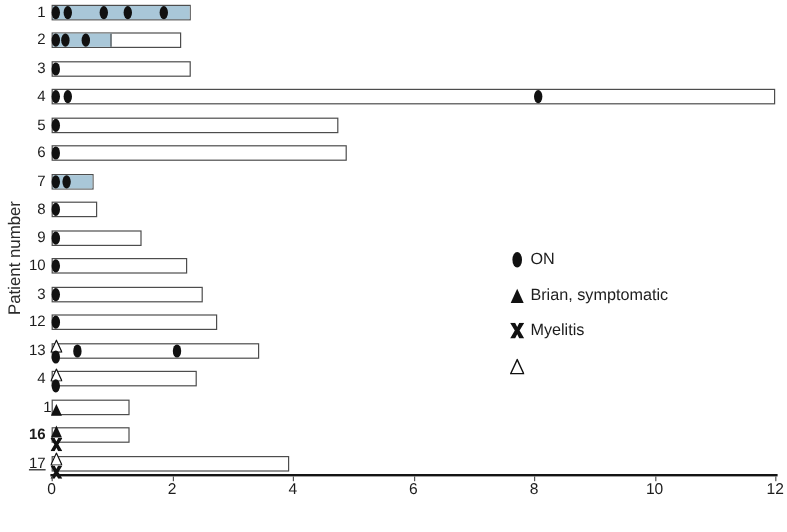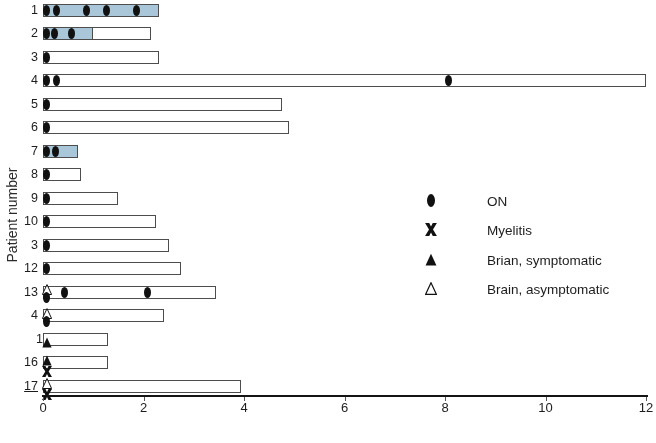--- a/index.html
+++ b/index.html
@@ -70,23 +70,22 @@
     top:400px;
   }
   .legend{
     position:absolute;
     left:420px;top:194px;
     display:flex;
     flex-direction:column;
   }
   .leg-item{
     display:flex;
-    align-items:flex-start;
+    align-items:flex-end;
     height:29.4px;
-    gap:45px;
   }
   .leg-marker{
     width:22px;
     display:flex;
     align-items:center;
     justify-content:center;
   }
   .leg-label{
     font-size:13.5px;
     color:#1d1d1d;
@@ -162,21 +161,21 @@
       <div class="bar" style="left: 43px; top: 309px; width: 120.6px; background: rgb(255, 255, 255); border-color: rgb(77, 77, 77);"></div>
       <span class="marker" style="left: 41.5px; top: 304.5px;"><svg width="10" height="11" viewBox="0 0 10 11">
           <polygon points="5,0.6 9.6,10.5 0.4,10.5" fill="#ffffff" stroke="#111111" stroke-width="1"></polygon>
         </svg></span>
       <span class="marker on-ell" style="width: 7px; height: 11px; left: 43px; top: 315.5px; background: rgb(17, 17, 17);"></span>
       <div class="plabel" style="left: 24px; top: 331.5px;">15</div>
       <div class="bar" style="left: 43px; top: 332.5px; width: 65.325px; background: rgb(255, 255, 255); border-color: rgb(77, 77, 77);"></div>
       <span class="marker" style="left: 41.5px; top: 333.5px;"><svg width="10" height="11" viewBox="0 0 10 11">
           <polygon points="5,0.6 9.6,10.5 0.4,10.5" fill="#111111"></polygon>
         </svg></span>
-      <div class="plabel" style="left: 12px; top: 355px;">16</div>
+      <div class="plabel" style="left: 12px; top: 355px; font-weight: bold;">16</div>
       <div class="bar" style="left: 43px; top: 356px; width: 65.325px; background: rgb(255, 255, 255); border-color: rgb(77, 77, 77);"></div>
       <span class="marker" style="left: 41.5px; top: 351.5px;"><svg width="10" height="11" viewBox="0 0 10 11">
           <polygon points="5,0.6 9.6,10.5 0.4,10.5" fill="#111111"></polygon>
         </svg></span>
       <span class="marker" style="left: 41.5px; top: 362.5px;"><svg width="10" height="11" viewBox="0 0 10 11">
           <path d="M0,0 L3.5,0 L5,2.9 L6.5,0 L10,0 L6.7,5.5 L10,11 L6.5,11 L5,8.1 L3.5,11 L0,11 L3.3,5.5 Z" fill="#111111"></path>
         </svg></span>
       <div class="plabel" style="left: 12px; top: 378.5px; text-decoration: underline;">17</div>
       <div class="bar" style="left: 43px; top: 379.5px; width: 198.488px; background: rgb(255, 255, 255); border-color: rgb(77, 77, 77);"></div>
       <span class="marker" style="left: 41.5px; top: 375px;"><svg width="10" height="11" viewBox="0 0 10 11">
@@ -204,35 +203,34 @@
   <div class="legend" id="legend">
       <div class="leg-item">
         <span class="leg-marker">
           <span class="on-ell" style="display: inline-block; width: 8px; height: 13px; background: rgb(17, 17, 17);"></span>
         </span>
         <span class="leg-label">ON</span>
       </div>
       <div class="leg-item">
         <span class="leg-marker">
           <svg width="12" height="13" viewBox="0 0 10 11">
+            <polygon points="5,0.6 9.6,10.5 0.4,10.5" fill="#111111"></polygon>
+          </svg>
+        </span>
+        <span class="leg-label">Brian, symptomatic</span>
+      </div>
+      <div class="leg-item">
+        <span class="leg-marker">
+          <svg width="12" height="13" viewBox="0 0 10 11">
             <path d="M0,0 L3.5,0 L5,2.9 L6.5,0 L10,0 L6.7,5.5 L10,11 L6.5,11 L5,8.1 L3.5,11 L0,11 L3.3,5.5 Z" fill="#111111"></path>
           </svg>
         </span>
         <span class="leg-label">Myelitis</span>
-      </div>
-      <div class="leg-item">
-        <span class="leg-marker">
-          <svg width="12" height="13" viewBox="0 0 10 11">
-            <polygon points="5,0.6 9.6,10.5 0.4,10.5" fill="#111111"></polygon>
-          </svg>
-        </span>
-        <span class="leg-label">Brian, symptomatic</span>
       </div>
       <div class="leg-item">
         <span class="leg-marker">
           <svg width="12" height="13" viewBox="0 0 10 11">
             <polygon points="5,0.6 9.6,10.5 0.4,10.5" fill="#ffffff" stroke="#111111" stroke-width="1"></polygon>
           </svg>
         </span>
-        <span class="leg-label">Brain, asymptomatic</span>
       </div>
     </div>
 </div>
 
 </body></html>

